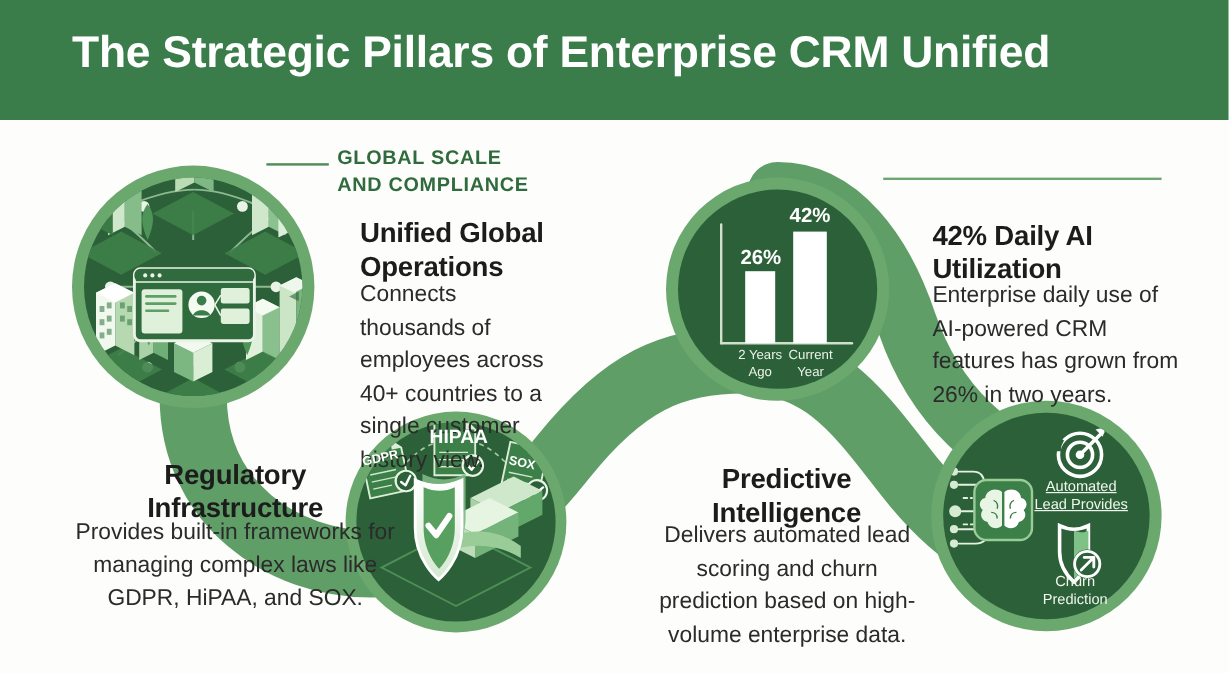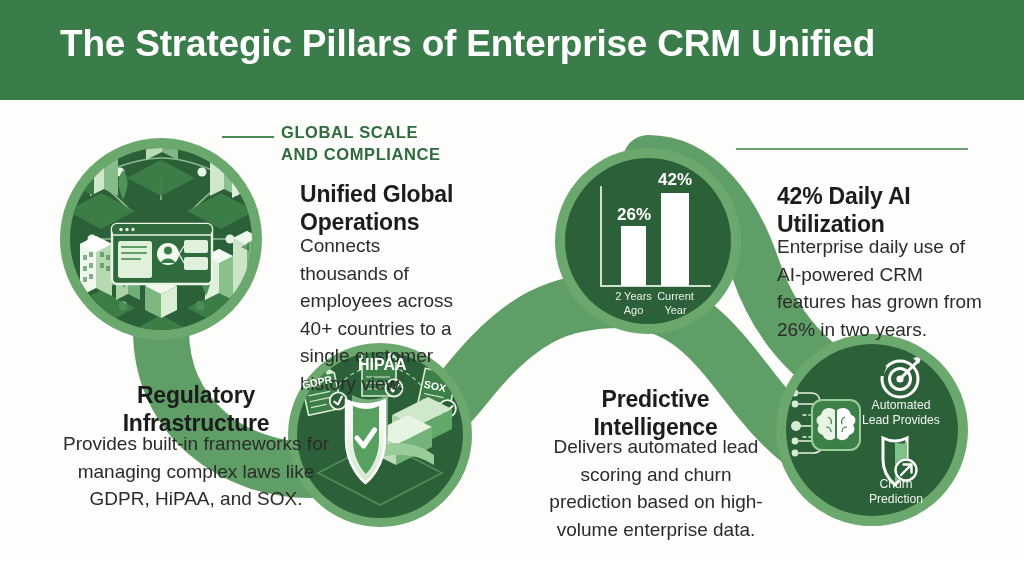--- a/index.html
+++ b/index.html
@@ -485,21 +485,21 @@
 
   <div class="chart-cat" style="left:601px; top:290px; width:65px;">
     <div>2 Years</div>
     <div>Ago</div>
   </div>
   <div class="chart-cat" style="left:643px; top:290px; width:65px;">
     <div>Current</div>
     <div>Year</div>
   </div>
 
-  <div class="feature-label" style="left:856px; top:398px; width:90px;">
+  <div class="feature-label" style="left:856px; top:398px; width:90px;text-decoration:underline;">
     <div>Automated</div>
     <div>Lead Provides</div>
   </div>
   <div class="feature-label" style="left:856px; top:477px; width:80px;">
     <div>Churn</div>
     <div>Prediction</div>
   </div>
 
   <div class="doc-label" style="left:295px; top:376px; width:44px; font-size:10.5px; transform:rotate(-12deg);">GDPR</div>
   <div class="doc-label" style="left:358px; top:356px; width:44px; font-size:16px;">HIPAA</div>

